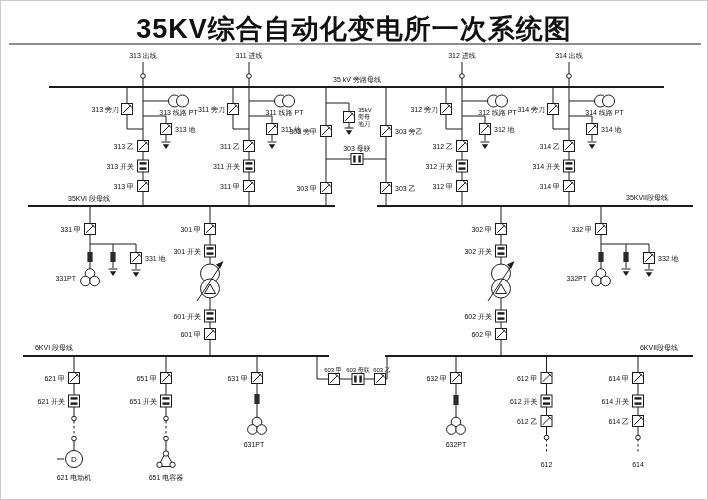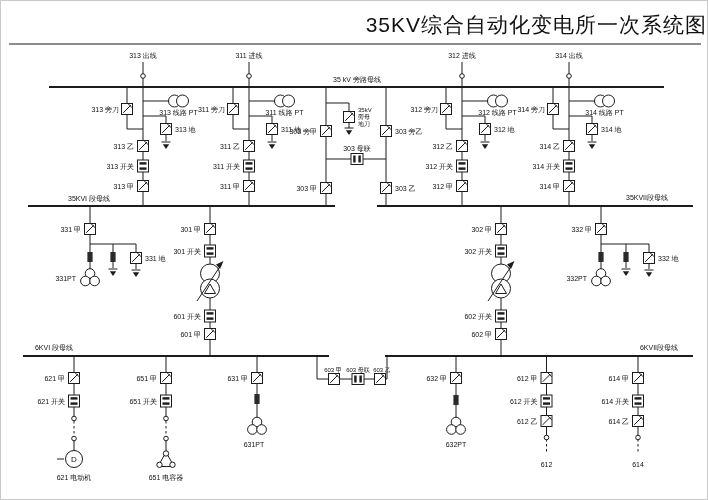--- a/index.html
+++ b/index.html
@@ -1,19 +1,19 @@
 <!DOCTYPE html>
 <html><head>
 <meta charset="utf-8">
 <style>
   html,body{margin:0;padding:0;background:#ffffff;}
   #stage{position:relative;width:706px;height:498px;border:1px solid #c9c9c9;background:#fff;overflow:hidden;
          font-family:"Liberation Sans",sans-serif;}
-  #title{position:absolute;top:10px;left:0;width:100%;text-align:right;
-         font-size:21px;font-weight:normal;color:#111;letter-spacing:1px;}
+  #title{position:absolute;top:10px;left:0;width:100%;text-align:center;
+         font-size:27px;font-weight:bold;color:#111;letter-spacing:1px;}
   svg{position:absolute;top:0;left:0;}
   text{font-family:"Liberation Sans",sans-serif;}
 </style>
 </head>
 <body>
 
 <div id="stage">
   <div id="title">35KV综合自动化变电所一次系统图</div>
   <svg id="diagram" width="706" height="498" viewBox="0 0 706 498">
       <g>

